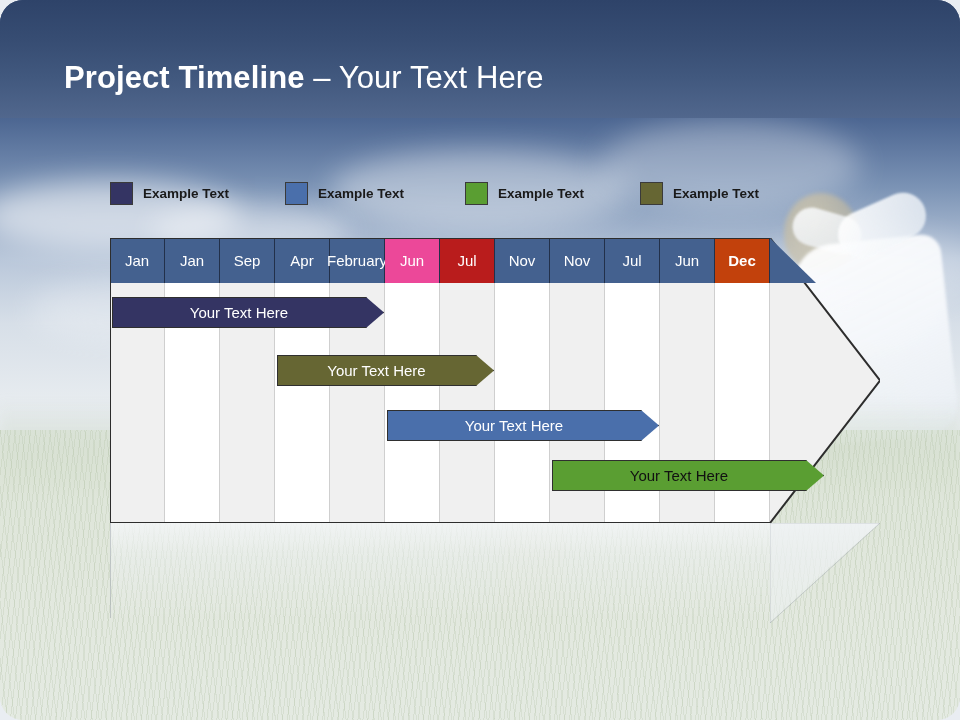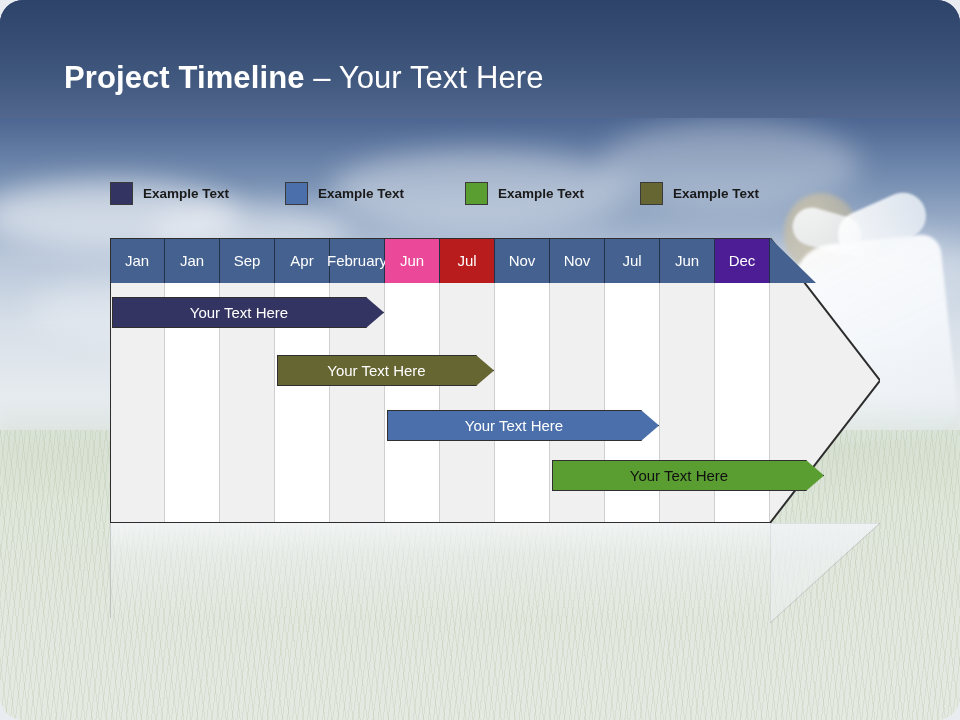--- a/index.html
+++ b/index.html
@@ -183,21 +183,21 @@
         <div class="hdr" style="left: 55px; background: rgb(68, 97, 143);">Jan</div>
         <div class="hdr" style="left: 110px; background: rgb(68, 97, 143);">Sep</div>
         <div class="hdr" style="left: 165px; background: rgb(68, 97, 143);">Apr</div>
         <div class="hdr" style="left: 220px; background: rgb(68, 97, 143);">February</div>
         <div class="hdr" style="left: 275px; background: #ec4899;">Jun</div>
         <div class="hdr" style="left: 330px; background: #b91c1c;">Jul</div>
         <div class="hdr" style="left: 385px; background: rgb(68, 97, 143);">Nov</div>
         <div class="hdr" style="left: 440px; background: rgb(68, 97, 143);">Nov</div>
         <div class="hdr" style="left: 495px; background: rgb(68, 97, 143);">Jul</div>
         <div class="hdr" style="left: 550px; background: rgb(68, 97, 143);">Jun</div>
-        <div class="hdr" style="left: 605px; background: #4c1d95;">Dec</div>
+        <div class="hdr" style="left: 605px; background: #c2410c; font-weight: bold;">Dec</div>
       </div>
     <div class="hdr-tri"></div>
     <div class="tbl-border"></div>
     <div id="bars">
         <div class="bar" style="left: 2px; top: 59px; width: 272px; background: rgb(52, 52, 99); color: rgb(255, 255, 255); clip-path: polygon(0px 0px, 254px 0px, 272px 15.5px, 254px 31px, 0px 31px);">
           <span>Your  Text Here</span>
         </div>
         <div class="bar" style="left: 167px; top: 117px; width: 217px; background: rgb(102, 102, 51); color: rgb(255, 255, 255); clip-path: polygon(0px 0px, 199px 0px, 217px 15.5px, 199px 31px, 0px 31px);">
           <span>Your  Text Here</span>
         </div>

